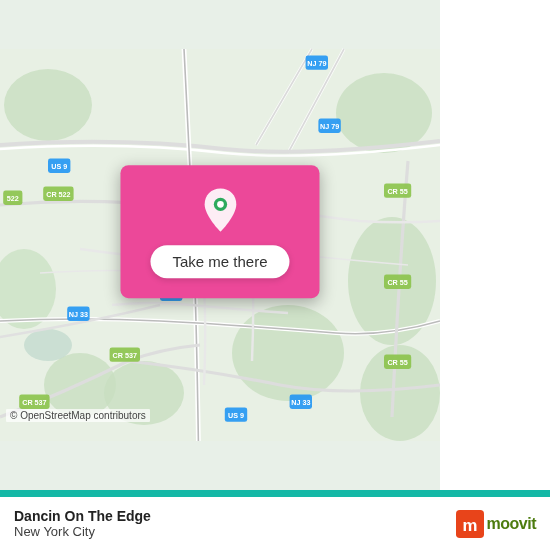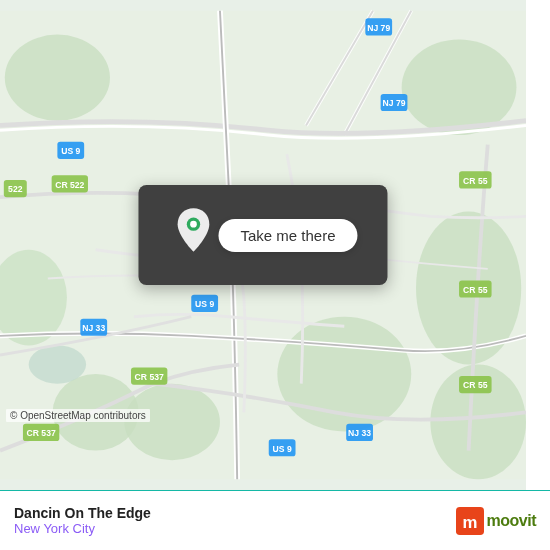--- a/index.html
+++ b/index.html
@@ -6,46 +6,46 @@
 
     body {
       width: 550px;
       height: 550px;
       overflow: hidden;
       font-family: Arial, sans-serif;
       position: relative;
     }
 
     #map-container {
-      width: 526px;
+      width: 440px;
       height: 490px;
       position: relative;
       overflow: hidden;
       background-color: #e8f0e8;
     }
 
     
     #map-svg {
       width: 100%;
       height: 100%;
       position: absolute;
       top: 0; left: 0;
     }
 
     
     #popup-overlay {
       position: absolute;
       top: 50%;
       left: 50%;
       transform: translate(-50%, -60%);
-      background: #404040;
+      background: #ec4899;
       border-radius: 8px;
       padding: 20px 30px;
       display: flex;
-      flex-direction: row;
+      flex-direction: column;
       align-items: center;
       box-shadow: 0 4px 16px rgba(0,0,0,0.3);
       min-width: 180px;
       z-index: 10;
     }
 
     #pin-icon {
       width: 50px;
       height: 50px;
       margin-bottom: 10px;
@@ -62,21 +62,21 @@
       cursor: pointer;
       white-space: nowrap;
       box-shadow: 0 2px 6px rgba(0,0,0,0.15);
     }
 
     
     #bottom-bar {
       width: 550px;
       height: 60px;
       background: white;
-      border-top: 1px solid #14b8a6;
+      border-top: 7px solid #14b8a6;
       display: flex;
       align-items: center;
       padding: 0 14px;
       gap: 10px;
       position: relative;
     }
 
     #moovit-logo {
       position: absolute;
       right: 14px;
@@ -100,21 +100,21 @@
     }
 
     #location-name {
       font-size: 14px;
       font-weight: 600;
       color: #222;
     }
 
     #location-city {
       font-size: 13px;
-      color: #8b5cf6;
+      color: #404040;
     }
 
     #copyright-text {
       position: absolute;
       bottom: 68px;
       left: 6px;
       font-size: 10px;
       color: #444;
       background: rgba(255,255,255,0.7);
       padding: 1px 4px;

